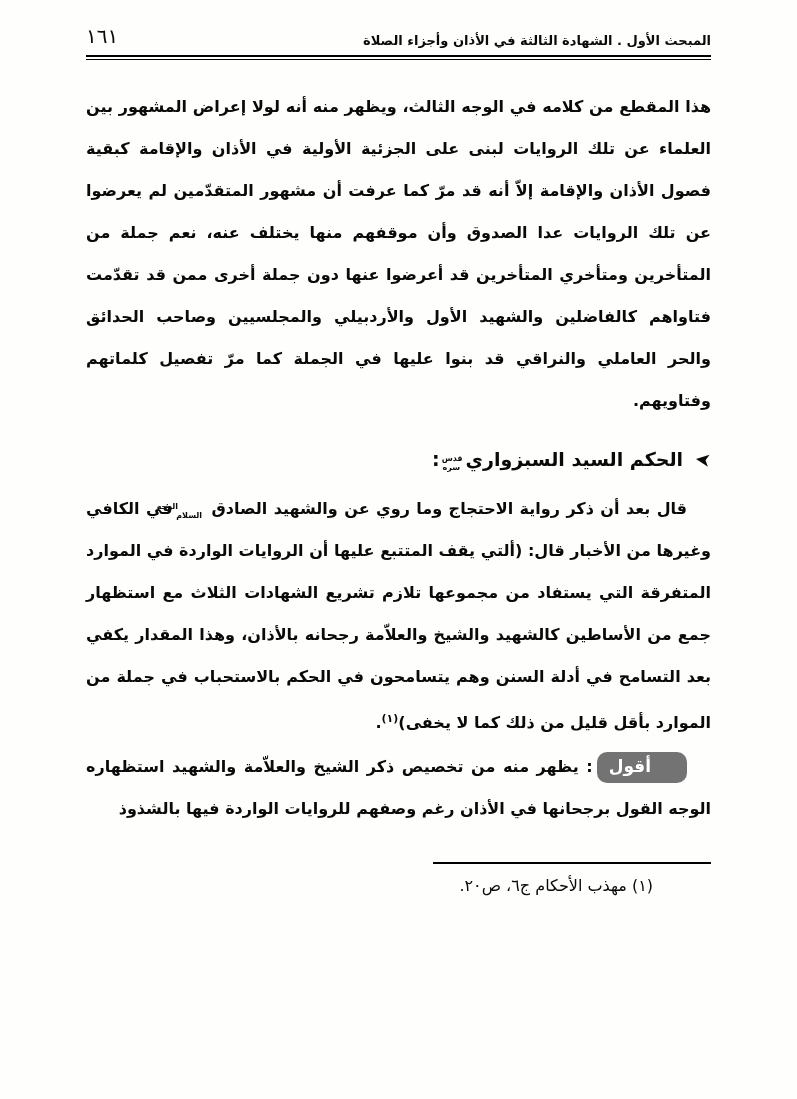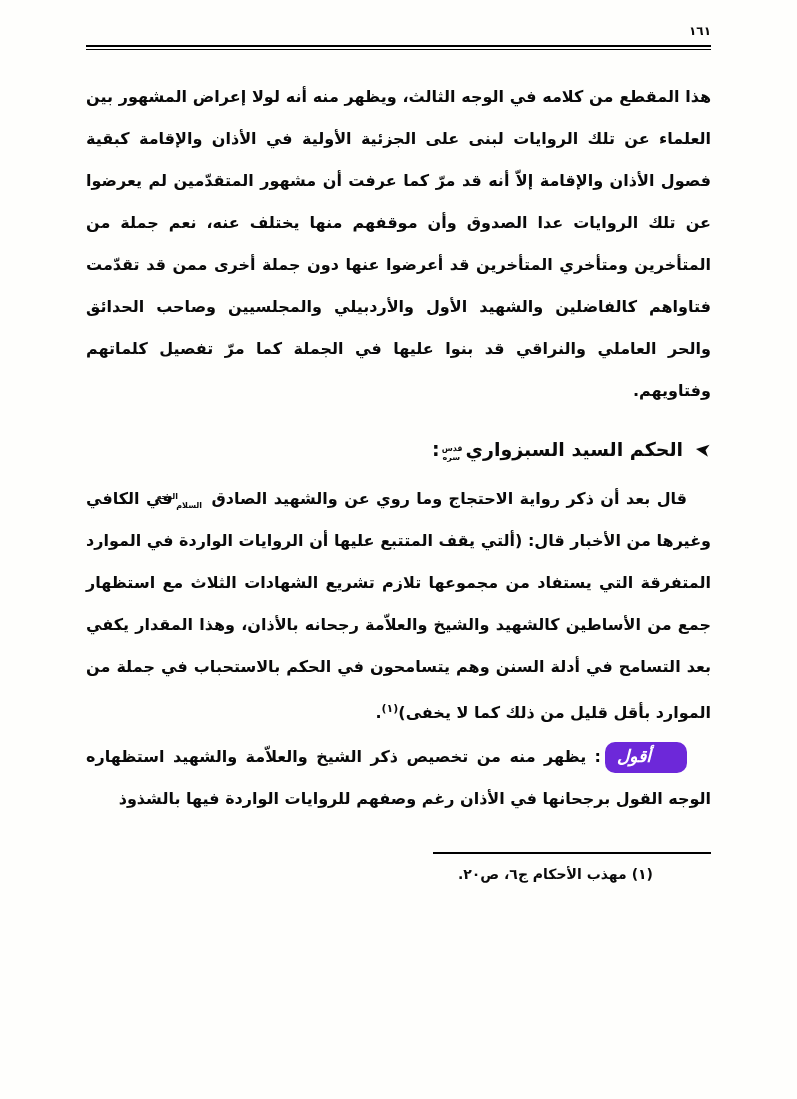--- a/index.html
+++ b/index.html
@@ -16,21 +16,21 @@
     position:relative;
     overflow:hidden;
   }
 
   .page-header {
     display:flex;
     justify-content:space-between;
     align-items:flex-end;
   }
   .header-title { font-size:13px; font-weight:bold; }
-  .page-number { font-size:12px; font-weight:bold; letter-spacing:6px; direction:rtl; }
+  .page-number { font-size:20px; font-weight:normal; letter-spacing:6px; direction:rtl; }
 
   .header-rule {
     margin-top:7px;
     height:5px;
     border-top:2px solid #000;
     border-bottom:1px solid #000;
   }
 
   .page-body { margin-top:26px; }
 
@@ -67,48 +67,48 @@
     width:20px;
     text-align:left;
     vertical-align:-4px;
     margin:0 3px;
     white-space:normal;
   }
   .fn-marker { font-size:11px; font-weight:bold; }
 
   .aqool-label {
     display:inline-block;
-    background:#6d28d9;
+    background:#737373;
     color:#fff;
     border-radius:10px;
     padding:1px 12px 3px 12px;
     font-size:17px;
     line-height:27px;
     margin-inline-end:4px;
-    font-style:italic;
   }
 
   .page-footer { margin-top:32px; }
   .footnote-rule {
     width:278px;
     border-top:2px solid #000;
   }
   .footnote-text {
-    font-size:14px;
-    font-weight:bold;
+    font-size:16px;
+    font-weight:normal;
     padding:12px 58px 0 0;
     direction:rtl;
   }
 </style>
 </head>
 <body>
 
 <div class="page">
 
   <header class="page-header">
+    <div class="header-title">المبحث الأول . الشهادة الثالثة في الأذان وأجزاء الصلاة</div>
     <div class="page-number">١٦١</div>
   </header>
 
   <div class="header-rule"></div>
 
   <main class="page-body">
 
     <p class="para">هذا المقطع من كلامه في الوجه الثالث، ويظهر منه أنه لولا إعراض المشهور بين العلماء عن تلك الروايات لبنى على الجزئية الأولية في الأذان والإقامة كبقية فصول الأذان والإقامة إلاّ أنه قد مرّ كما عرفت أن مشهور المتقدّمين لم يعرضوا عن تلك الروايات عدا الصدوق وأن موقفهم منها يختلف عنه، نعم جملة من المتأخرين ومتأخري المتأخرين قد أعرضوا عنها دون جملة أخرى ممن قد تقدّمت فتاواهم كالفاضلين والشهيد الأول والأردبيلي والمجلسيين وصاحب الحدائق والحر العاملي والنراقي قد بنوا عليها في الجملة كما مرّ تفصيل كلماتهم وفتاويهم.</p>
 
     <h2 class="section-heading">

